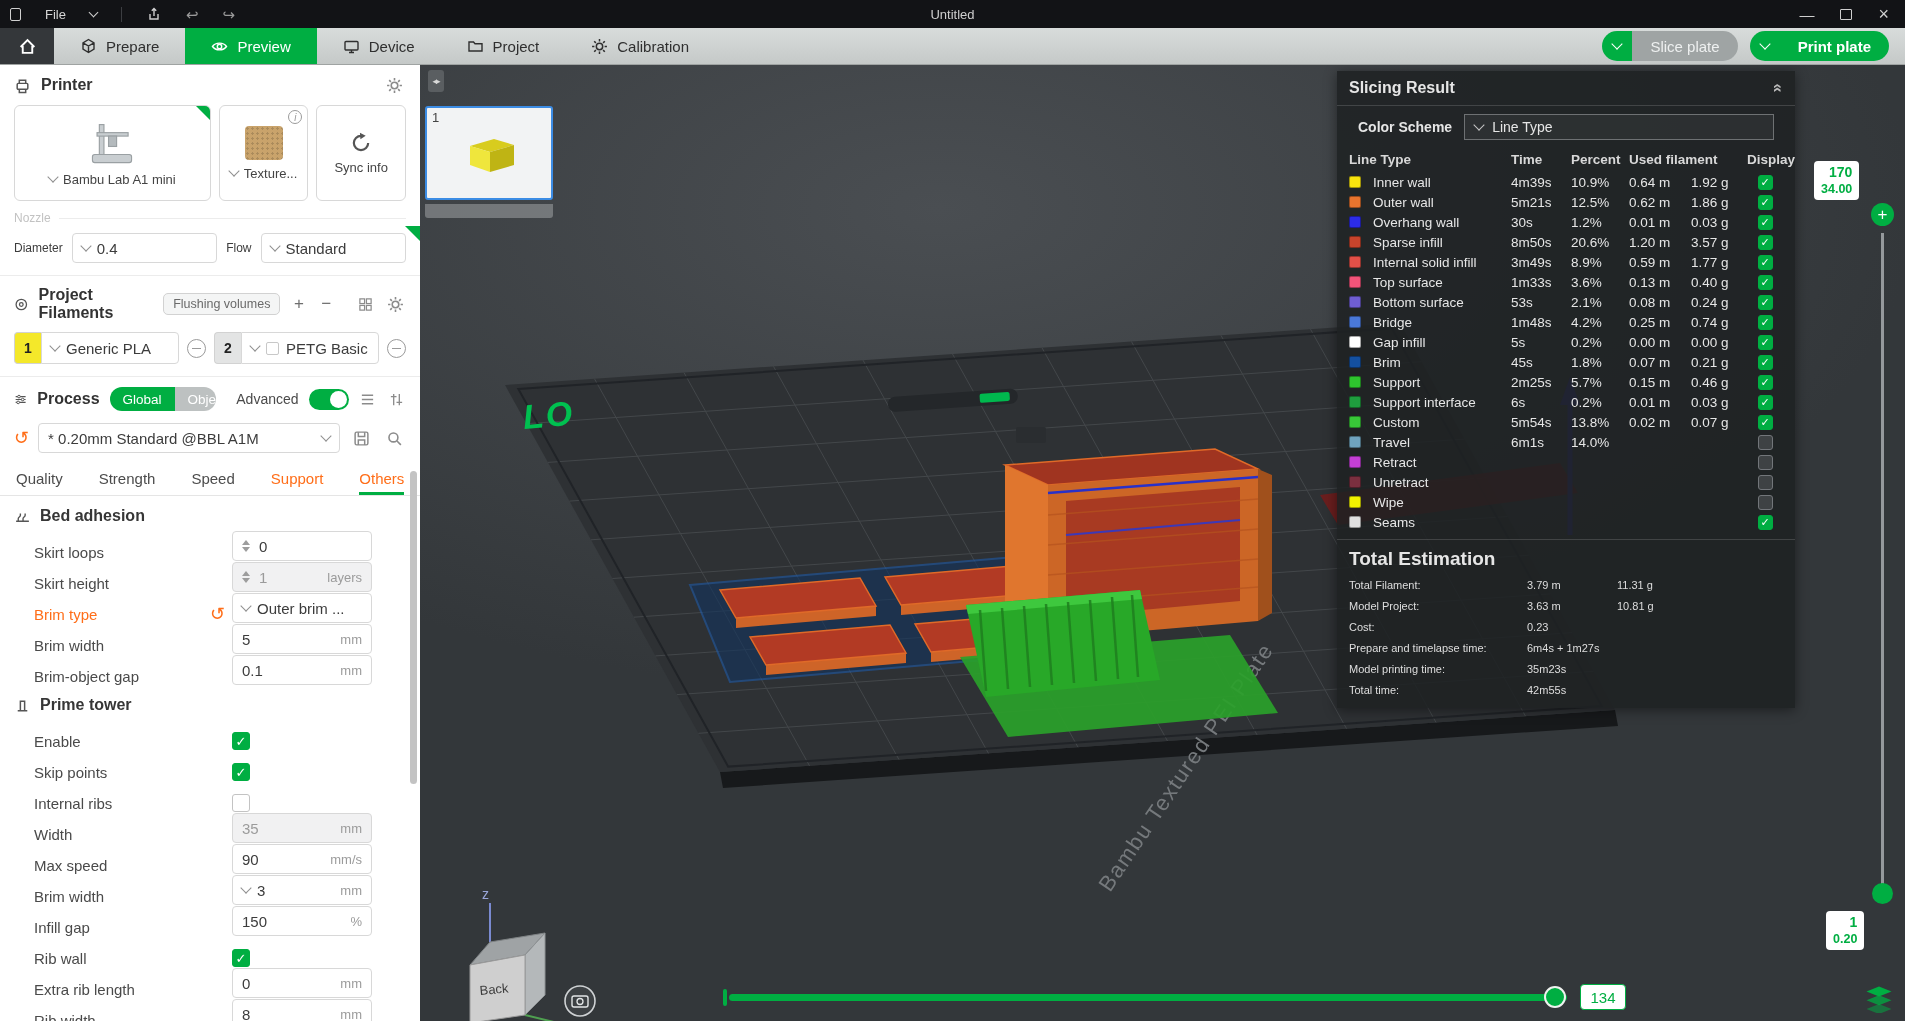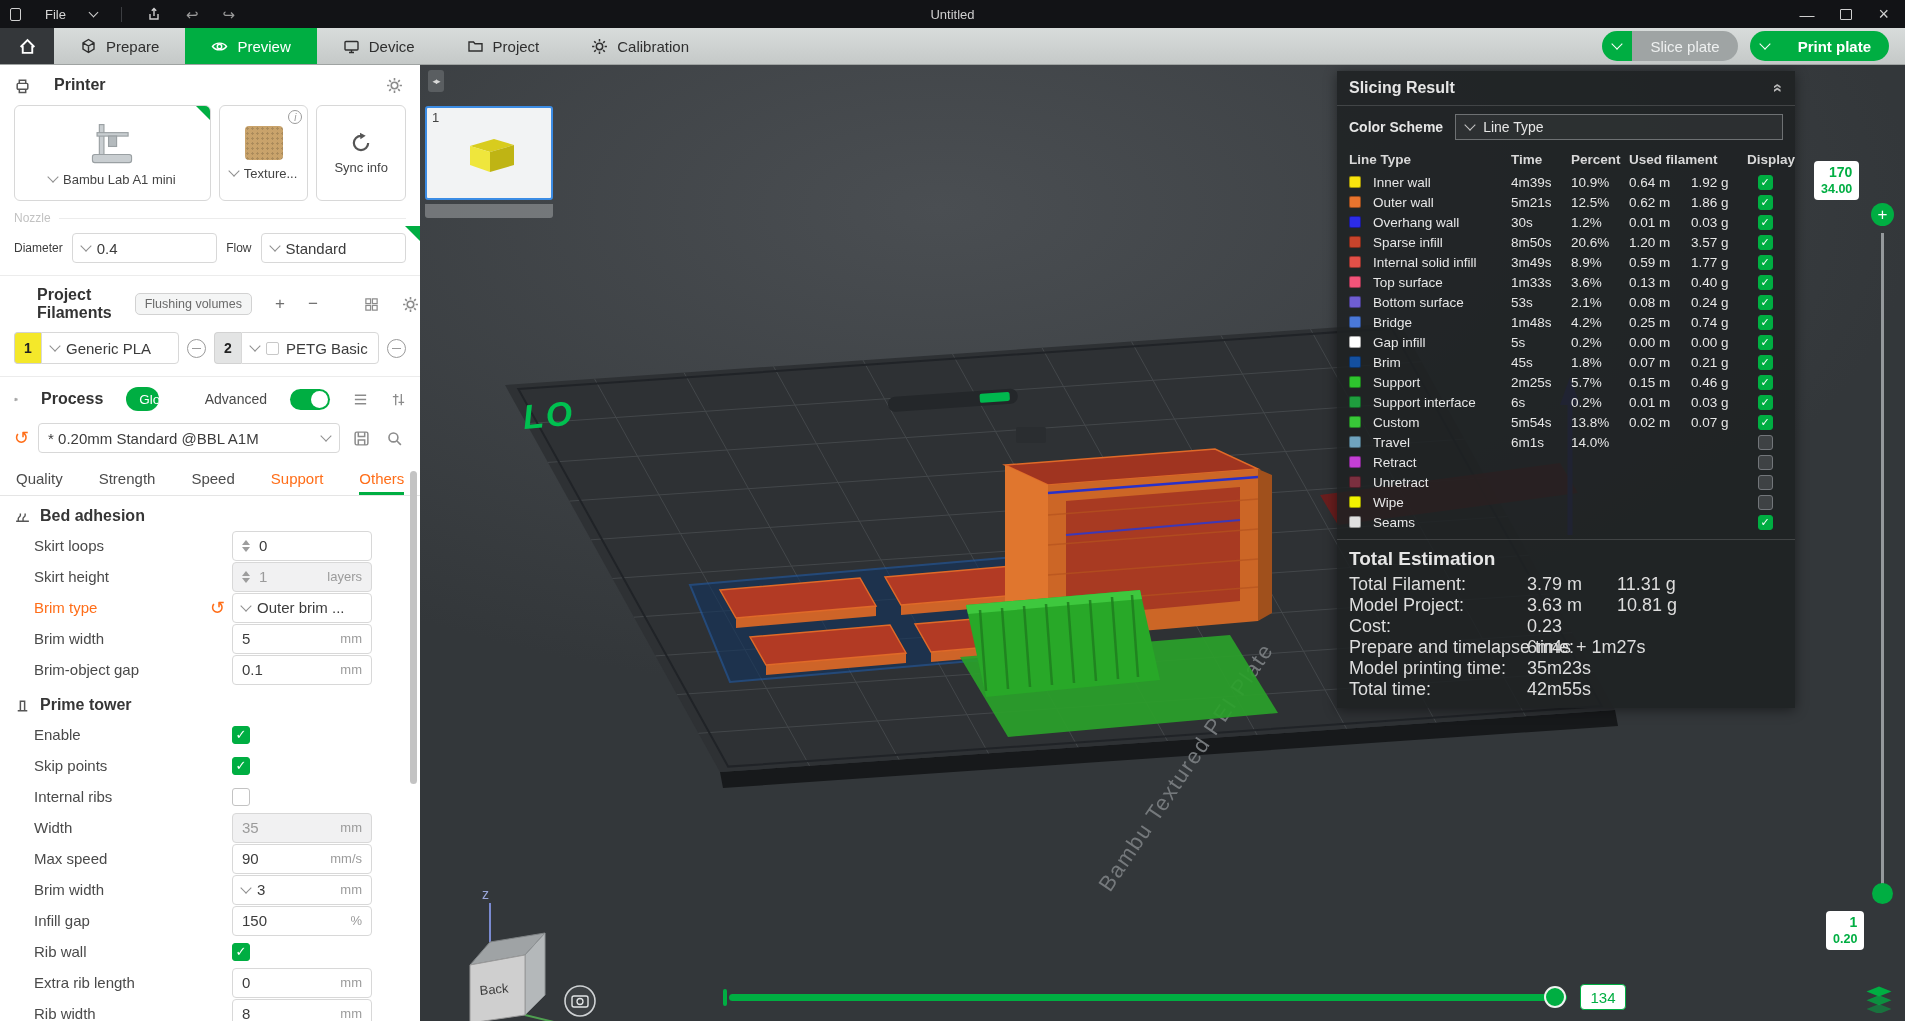--- a/index.html
+++ b/index.html
@@ -29,21 +29,21 @@
   .split-dd{width:30px;background:#00AE42;display:flex;align-items:center;justify-content:center}
   .split-dd .chev{border-color:#fff}
   .split-main{display:flex;align-items:center;padding:0 18px;color:#fff}
   .split-main.gray{background:#9FA4A4;color:#eef0f0}
   .split-main.green{background:#00AE42;font-weight:bold}
 
   .main{display:flex;height:956px}
 
   
   .sidebar{width:420px;background:#fff;position:relative;overflow:hidden;color:#3c3c3c;flex:none}
-  .sec-head{display:flex;align-items:center;gap:23px;padding:8px 14px;min-height:36px}
+  .sec-head{display:flex;align-items:center;gap:10px;padding:8px 14px;min-height:36px}
   .sec-title{font-size:16px;font-weight:bold;color:#333}
   .spacer{flex:1}
   .icb{width:24px;height:24px;display:flex;align-items:center;justify-content:center;color:#8b8b8b}
   .divline{height:1px;background:#ececec;margin:2px 0}
   .cards{display:flex;gap:8px;padding:0 14px 8px}
   .card{border:1px solid #d8d8d8;border-radius:6px;height:96px;position:relative;display:flex;flex-direction:column;align-items:center;justify-content:center;gap:6px;background:#fff;overflow:hidden}
   .card-printer{width:202px}
   .card-plate{width:92px}
   .card-sync{width:92px}
   .card-label{display:flex;align-items:center;gap:6px;font-size:13px;color:#444;white-space:nowrap}
@@ -75,21 +75,21 @@
   .adv-lbl{font-size:14px;color:#4a4a4a}
   .tgl{width:40px;height:21px;border-radius:11px;background:#00AE42;position:relative;flex:none}
   .tgl::after{content:"";position:absolute;right:2px;top:2px;width:17px;height:17px;border-radius:50%;background:#fff}
   .preset-row{display:flex;align-items:center;gap:9px;padding:4px 14px 8px}
   .undo-ic{color:#FF6E19;font-size:18px;line-height:1;flex:none}
   .ptabs{display:flex;padding:0 16px;border-bottom:1px solid #e5e5e5}
   .ptab{padding:9px 0 8px;margin-right:36px;font-size:15px;color:#4c4c4c}
   .ptab.mod{color:#FF6E19}
   .ptab.active{border-bottom:3px solid #00AE42;padding-bottom:5px}
   .ghead{display:flex;align-items:center;gap:9px;padding:11px 14px 5px;font-size:16px;font-weight:bold;color:#363636}
-  .prow{display:flex;align-items:center;padding:0 0 0 34px;min-height:31px}
+  .prow{display:flex;align-items:flex-end;padding:0 0 0 34px;min-height:31px}
   .plab{flex:1;font-size:15px;color:#4a4a4a}
   .plab.mod{color:#FF6E19}
   .ctrl{width:140px;margin-right:48px;flex:none;display:flex;align-items:center}
   .ctrl .input{width:100%}
   .stp{display:flex;flex-direction:column;gap:2px;margin-right:2px;flex:none}
   .stp i{width:0;height:0;border-left:4px solid transparent;border-right:4px solid transparent;display:block}
   .stp .up{border-bottom:5px solid #9d9d9d}
   .stp .dn{border-top:5px solid #9d9d9d}
   .cbx{width:18px;height:18px;border-radius:3px;border:1px solid #c3c3c3;background:#fff;display:flex;align-items:center;justify-content:center;font-size:13px;color:#fff;line-height:1}
   .cbx[data-checked="true"]{background:#00AE42;border-color:#00AE42}
@@ -102,34 +102,34 @@
   .scene text{font-family:"Liberation Sans",sans-serif}
   .collapse-handle{position:absolute;left:8px;top:5px;width:16px;height:22px;background:#5a5e61;border-radius:3px;display:flex;align-items:center;justify-content:center;color:#d8d8d8;font-size:9px;z-index:6;letter-spacing:-1px}
   .thumb{position:absolute;left:5px;top:41px;width:128px;height:94px;background:#f2f3f4;border:2px solid #3C8CE4;border-radius:3px;z-index:6;display:flex;align-items:center;justify-content:center}
   .thumb-num{position:absolute;left:5px;top:2px;font-size:13px;color:#444}
   .thumb-next{position:absolute;left:5px;top:139px;width:128px;height:14px;background:#9ea2a4;opacity:.55;border-radius:0 0 3px 3px;z-index:5}
 
   
   .slice-panel{position:absolute;left:917px;top:6px;width:458px;background:rgba(30,33,35,.87);color:#e6e6e6;z-index:8;box-shadow:0 2px 12px rgba(0,0,0,.45)}
   .sp-head{display:flex;align-items:center;padding:8px 12px;font-size:16px;font-weight:bold;border-bottom:1px solid rgba(255,255,255,.15)}
   .sp-collapse{margin-left:auto;color:#b9b9b9;transform:rotate(90deg);font-size:16px;line-height:1}
-  .sp-scheme{display:flex;align-items:center;gap:12px;padding:8px 12px 6px}
+  .sp-scheme{display:flex;align-items:center;gap:12px;padding:8px 21px 6px}
   .sp-scheme .lbl{font-weight:bold;font-size:14px}
   .sp-select{display:flex;align-items:center;gap:9px;border:1px solid #6e7173;height:26px;padding:0 10px;flex:1;font-size:14px;background:rgba(255,255,255,.05)}
   .chev.lt{border-color:#c6c6c6}
   .sp-cols{display:grid;grid-template-columns:162px 60px 58px 118px 1fr;align-items:center;padding:2px 12px;font-weight:bold;color:#d8d8d8;font-size:13.5px;height:26px}
   .sp-cols .c-disp{justify-self:center}
   .srow{display:grid;grid-template-columns:24px 138px 60px 58px 62px 56px 1fr;align-items:center;padding:0 12px;height:20px;font-size:13.5px}
   .sw{width:12px;height:12px;border-radius:2px;border:1px solid rgba(0,0,0,.35)}
   .sname,.scell{white-space:nowrap;overflow:hidden}
   .pcb{width:15px;height:15px;border-radius:3px;background:#3e4244;border:1px solid #72767a;justify-self:center;display:flex;align-items:center;justify-content:center;font-size:11px;color:#fff;line-height:1}
   .pcb[data-checked="true"]{background:#00AE42;border-color:#00AE42}
   .pcb[data-checked="true"]::after{content:"✓"}
   .sp-total-head{font-weight:bold;font-size:19px;padding:8px 12px 4px;border-top:1px solid rgba(255,255,255,.15);margin-top:7px}
-  .trow{display:grid;grid-template-columns:178px 90px 1fr;padding:0 12px;font-size:18px;color:#dedede;height:21px;align-items:center}
+  .trow{display:grid;grid-template-columns:178px 90px 1fr;padding:0 12px;font-size:11px;color:#dedede;height:21px;align-items:center}
   .trow span{white-space:nowrap}
   .sp-pad{height:8px}
 
   
   .layer-top-label{position:absolute;left:1394px;top:96px;background:#fff;border-radius:4px;padding:3px 7px;color:#00AE42;font-size:14px;font-weight:bold;text-align:right;line-height:1.25;z-index:9}
   .layer-plus{position:absolute;left:1451px;top:138px;width:23px;height:23px;border-radius:50%;background:#00AE42;color:#fff;display:flex;align-items:center;justify-content:center;font-size:17px;z-index:9;line-height:1}
   .layer-track{position:absolute;left:1461px;top:168px;width:3px;height:652px;background:#95999c;z-index:8}
   .layer-handle{position:absolute;left:1452px;top:818px;width:21px;height:21px;border-radius:50%;background:#00AE42;z-index:9}
   .layer-bot-label{position:absolute;left:1406px;top:846px;background:#fff;border-radius:4px;padding:3px 7px;color:#00AE42;font-size:14px;font-weight:bold;text-align:right;line-height:1.25;z-index:9}
   .step-track{position:absolute;left:309px;top:929px;width:838px;height:7px;border-radius:4px;background:#00AE42;z-index:8}

